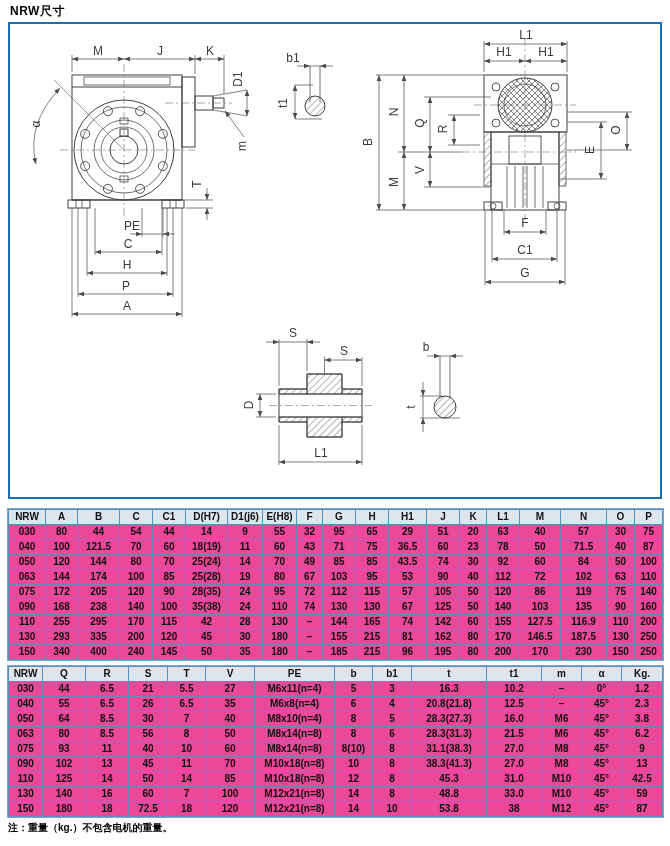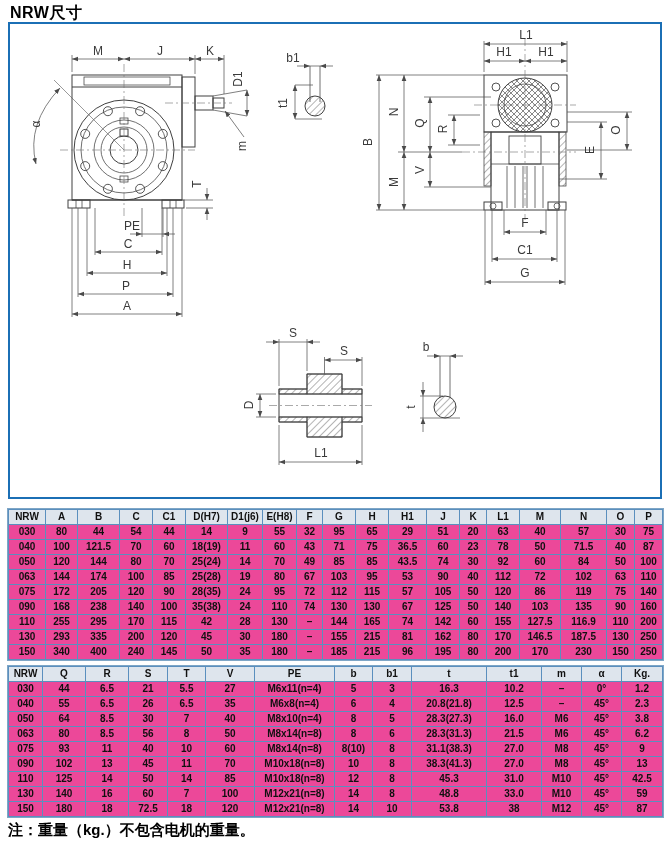--- a/index.html
+++ b/index.html
@@ -1,26 +1,26 @@
 <!DOCTYPE html>
 <html style="--box_border: #1b6fb5; --table_border: #5a8fbe; --header_bg: #dee5ed;"><head>
 <meta charset="utf-8">
 <style>
   html,body{margin:0;padding:0;background:#fff;}
   body{width:670px;height:846px;position:relative;font-family:"Liberation Sans","DejaVu Sans",sans-serif;}
-  .title{position:absolute;left:10px;top:3px;font-size:16px;font-weight:bold;color:#000;letter-spacing:0.5px;}
+  .title{position:absolute;left:10px;top:3px;font-size:12px;font-weight:bold;color:#000;letter-spacing:0.5px;}
   .drawbox{position:absolute;left:8px;top:22px;width:650px;height:473px;border:2px solid var(--box_border,#1b6fb5);background:#fff;}
   svg text{font-family:"Liberation Sans","DejaVu Sans",sans-serif;font-size:12px;fill:#3a3a3a;}
   table{position:absolute;left:8px;width:654px;border-collapse:collapse;table-layout:fixed;background:#ec4899;}
   #t1{top:509px;}
   #t2{top:666px;}
   th,td{border:1px solid var(--table_border,#5a8fbe);font-size:10px;font-weight:bold;color:#101010;text-align:center;padding:0;height:14px;line-height:14px;overflow:hidden;white-space:nowrap;}
   th{background:var(--header_bg,#dee5ed);}
   table{border:1px solid var(--table_border,#5a8fbe);outline:1px solid #7fa6c6;}
-  .note{position:absolute;left:8px;top:821px;font-size:15px;font-weight:bold;color:#000;}
+  .note{position:absolute;left:8px;top:821px;font-size:10px;font-weight:bold;color:#000;}
 </style>
 </head>
 <body>
 
 <div class="title">NRW尺寸</div>
 
 <div class="drawbox">
 <svg width="650" height="473" viewBox="0 0 650 473">
   <defs>
     <marker id="arr" viewBox="0 0 10 10" refX="9" refY="5" markerWidth="9" markerHeight="9" orient="auto-start-reverse">

